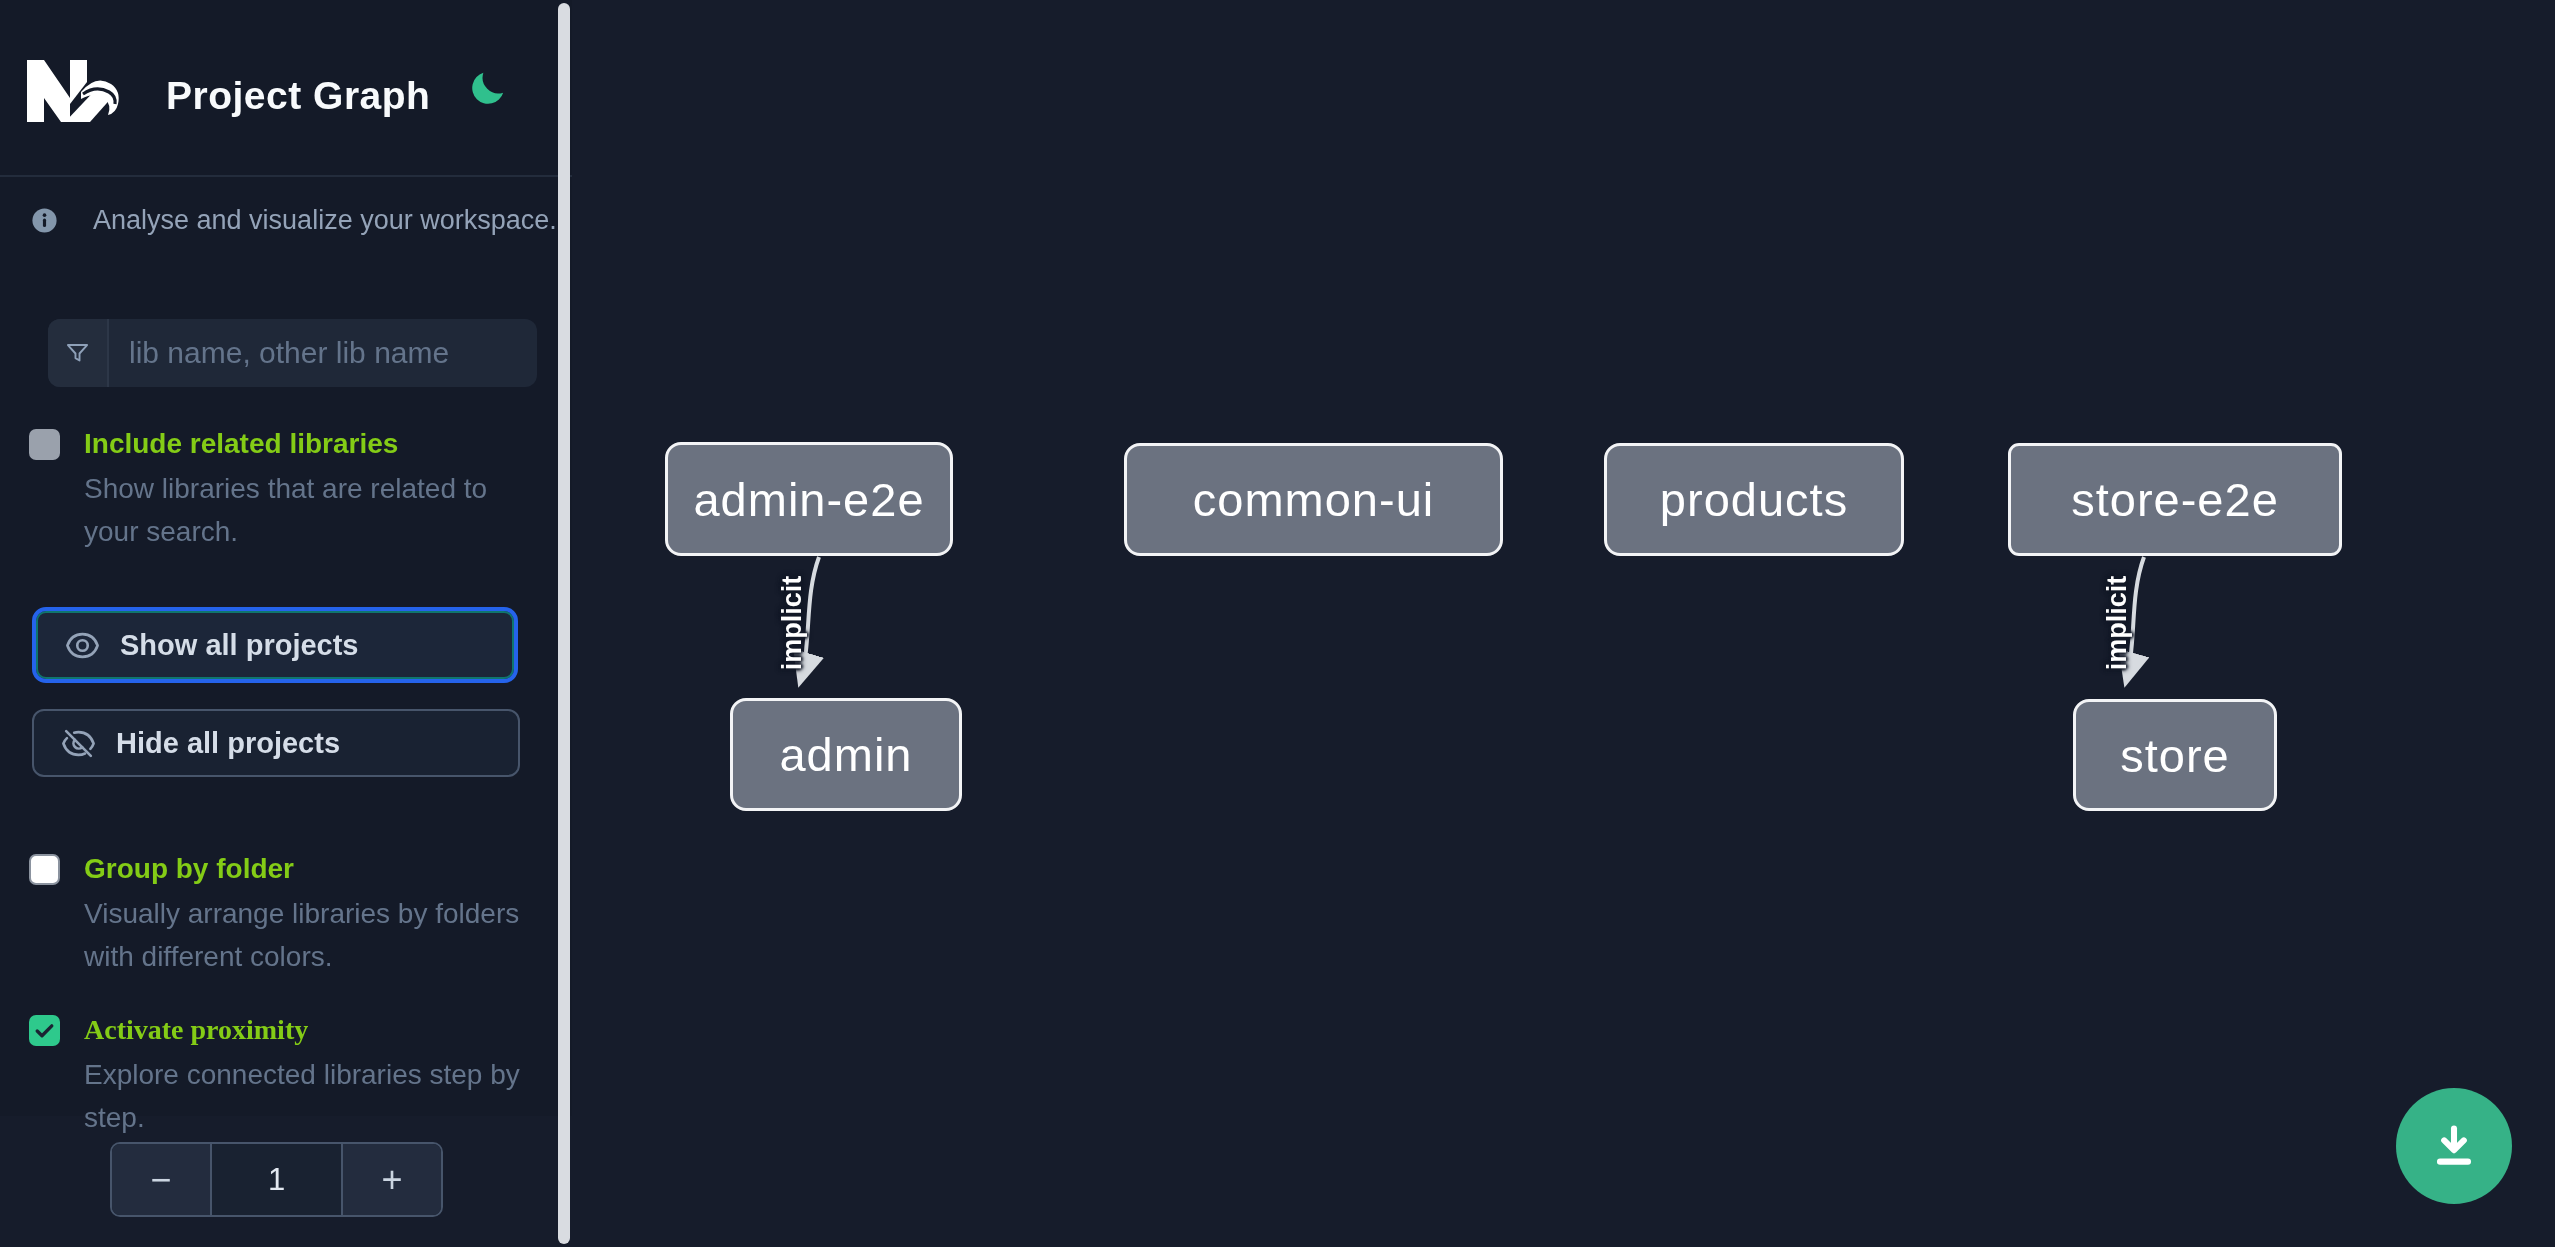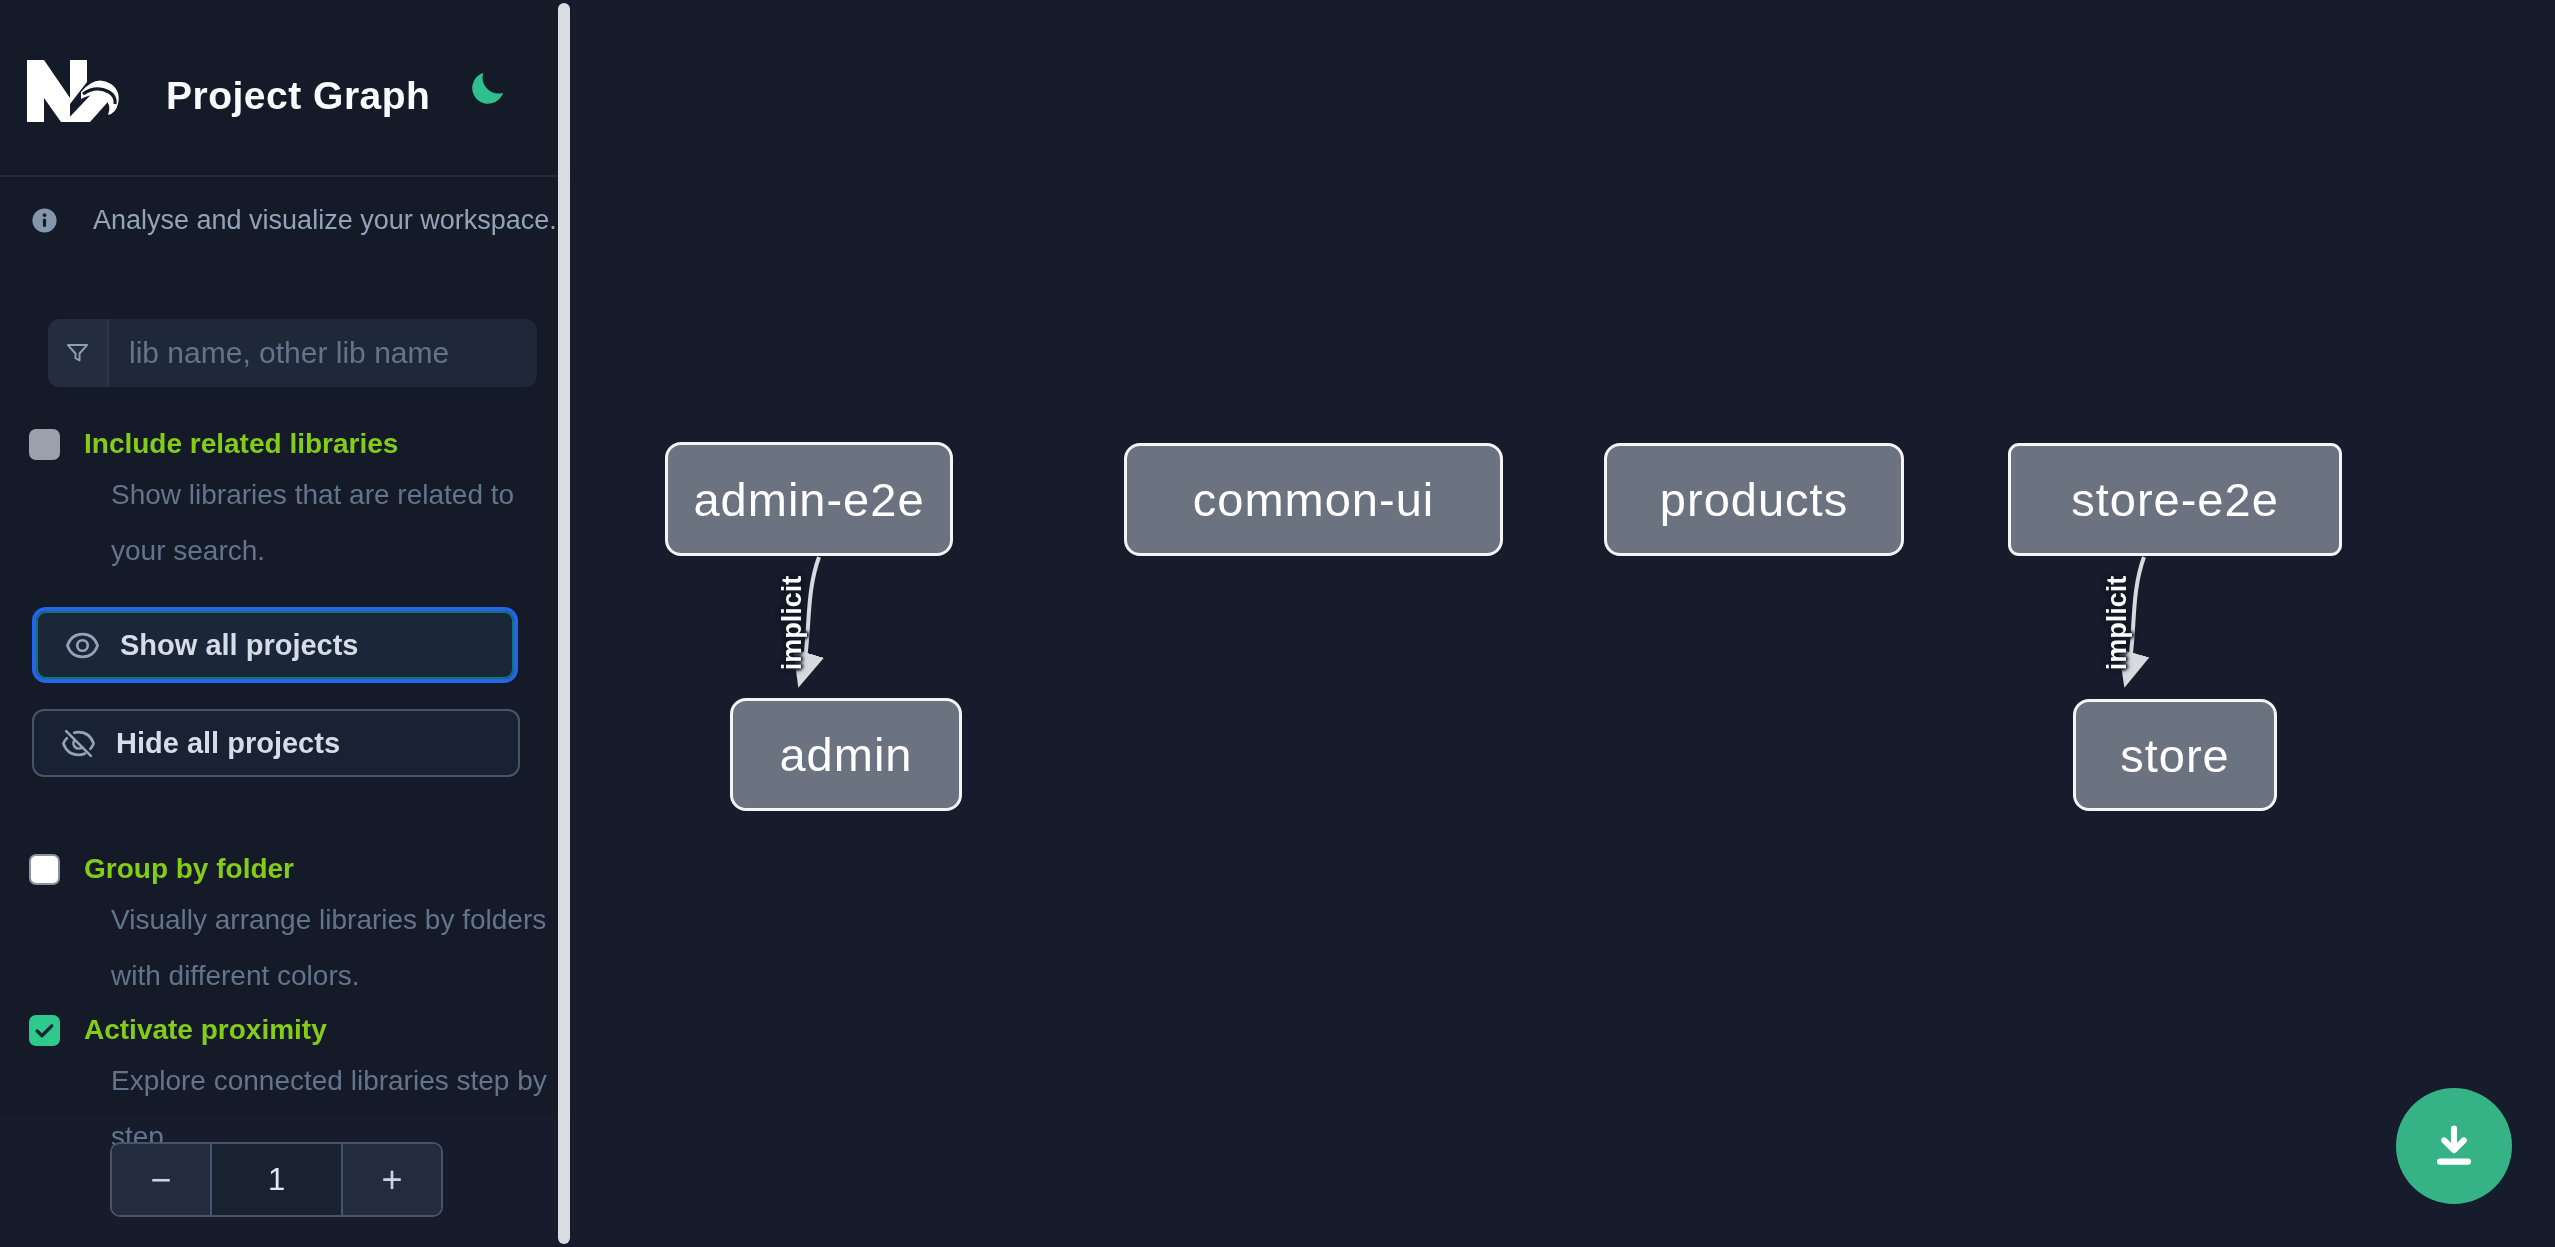--- a/index.html
+++ b/index.html
@@ -28,21 +28,21 @@
   .search-box { position:absolute; left:32px; top:319px; width:489px; height:68px;
                 background:#1f2838; border-radius:12px; display:flex; overflow:hidden;margin-left:16px; }
   .funnel-cell { width:61px; flex:0 0 61px; background:#242d3d; border-right:2px solid #2d3748;
                  display:flex; align-items:center; justify-content:center; }
   .search-input { flex:1; background:transparent; border:none; outline:none; color:#cbd5e1;
                   font-size:30px; padding:0 20px; font-family:"Liberation Sans", sans-serif; }
   .search-input::placeholder { color:#64748b; opacity:1; }
 
   
   .opt-label { position:absolute; left:84px; font-size:28px; font-weight:700; color:#84cc16; }
-  .opt-desc  { position:absolute; left:84px; width:448px; font-size:28px; line-height:56px; color:#64748b;margin-left:27px; }
+  .opt-desc  { position:absolute; left:84px; width:448px; font-size:28px; line-height:43px; color:#64748b; }
   .cbx { position:absolute; left:29px; width:31px; height:31px; border-radius:7px; cursor:pointer; }
   .cbx-gray  { background:#9aa1ac; }
   .cbx-white { background:#ffffff; border:2px solid #8b939f; }
   .cbx-green { background:#2ec98c; display:flex; align-items:center; justify-content:center; }
 
   
   .sb-btn { position:absolute; display:flex; align-items:center; gap:19px; padding-left:26px;
             font-size:29px; font-weight:600; color:#d5dde8; cursor:pointer;
             font-family:"Liberation Sans", sans-serif; }
   .btn-show { left:36px; top:611px; width:478px; height:68px; background:#1c2639;
@@ -189,21 +189,21 @@
 
   <div class="cbx cbx-white" style="top:854px;"></div>
   <div class="opt-label" style="top:853px;">Group by folder</div>
   <div class="opt-desc" style="top:892px;">Visually arrange libraries by folders with different colors.</div>
 
   <div class="cbx cbx-green" style="top:1015px;">
     <svg class="ico" width="25" height="25" viewBox="0 0 24 24">
       <path d="M5 12.5 L9.6 17 L19 7.5" fill="none" stroke="#1b2433" stroke-width="3.2" stroke-linecap="round" stroke-linejoin="round"></path>
     </svg>
   </div>
-  <div class="opt-label" style="top:1014px;">Activate proximity</div>
+  <div class="opt-label" style="top:1014px;font-family:Liberation Serif, serif;">Activate proximity</div>
   <div class="opt-desc" style="top:1053px;">Explore connected libraries step by step.</div>
 
   <div class="stepper">
     <button class="step-btn">−</button>
     <div class="step-val">1</div>
     <button class="step-btn">+</button>
   </div>
 
   <div class="sb-scrollbar"></div>
 </div>

